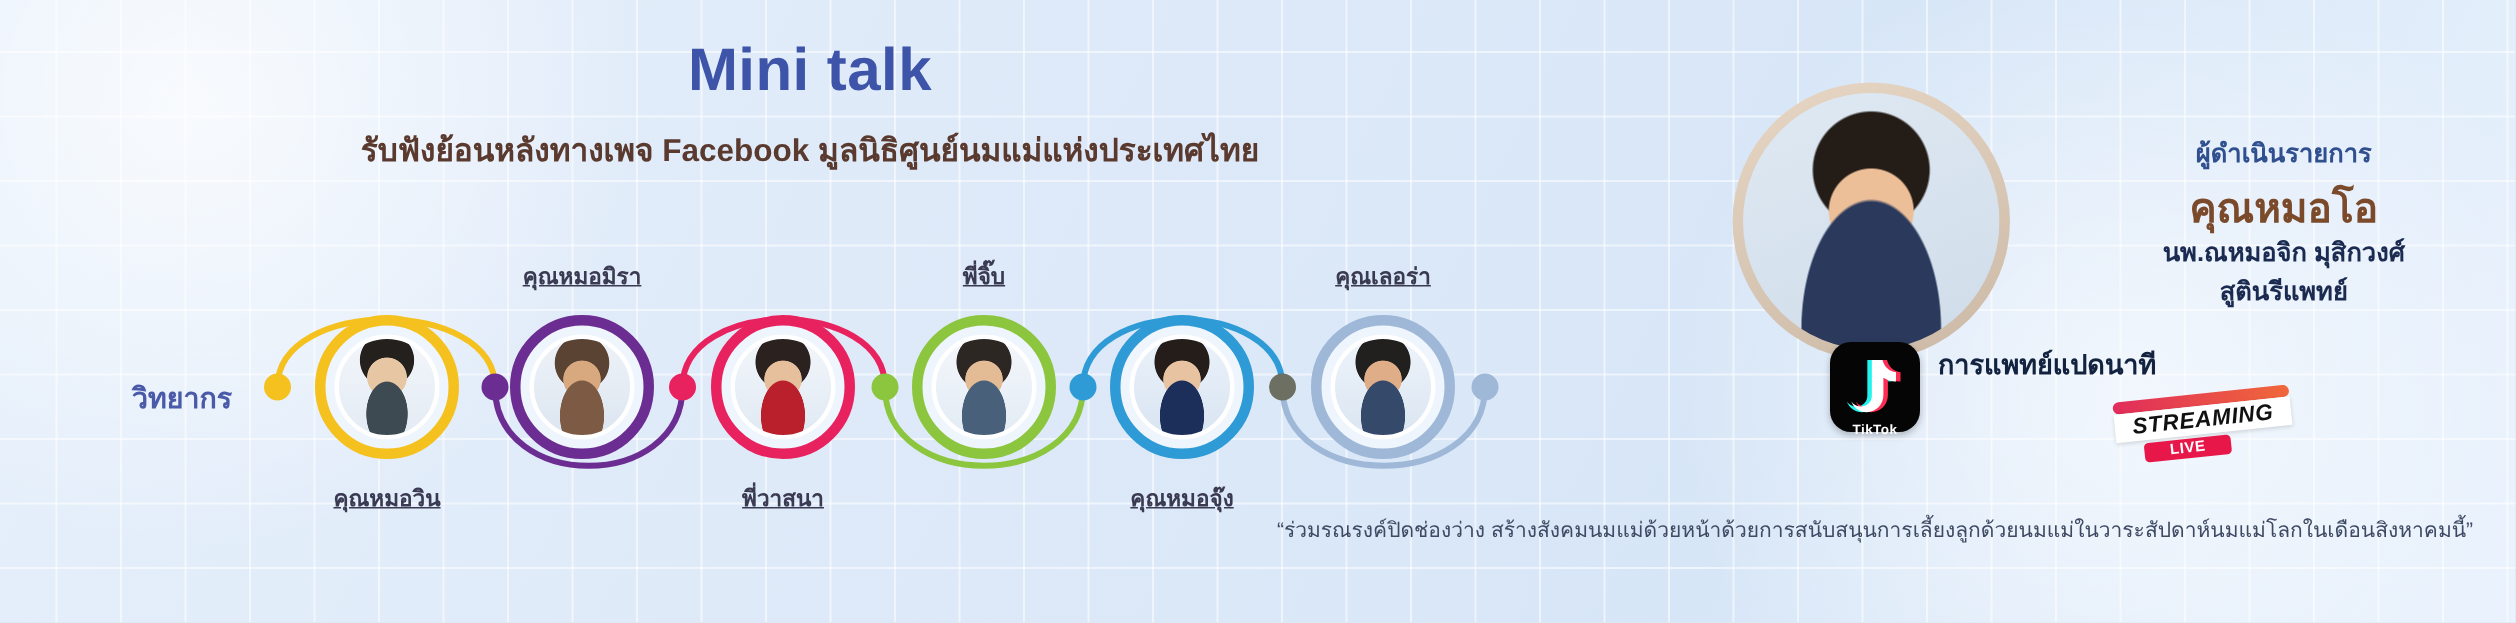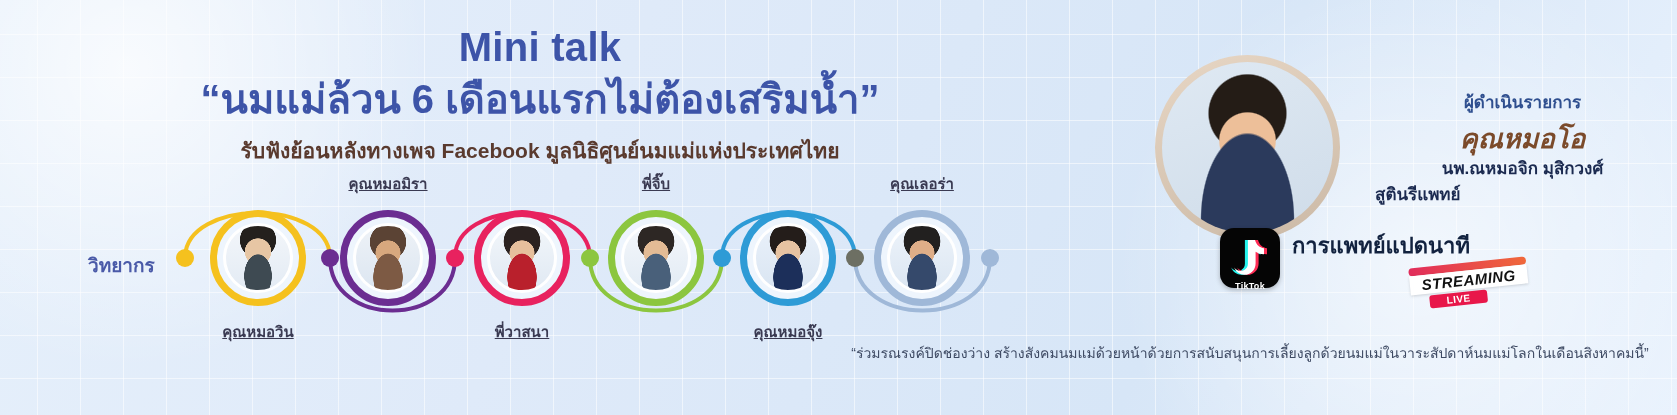--- a/index.html
+++ b/index.html
@@ -91,44 +91,44 @@
   #host .avatar .inner {
     width:100%; height:100%; border-radius:50%; overflow:hidden; position:relative;
     background:#e9eef5;
   }
   #host .role {
     position:absolute; left:255px; top:88px; width:295px; text-align:center;
     font-size:17px; font-weight:bold; color:#2f4f8f;
   }
   #host .hname {
     position:absolute; left:255px; top:117px; width:295px; text-align:center;
-    font-size:27px; font-weight:bold; color:#7b4a2a;font-style:italic;
+    font-size:27px; font-weight:bold; color:#7b4a2a;
   }
   #host .hfull {
     position:absolute; left:255px; top:158px; width:295px; text-align:center;
     font-size:17px; font-weight:bold; color:#1b2a50; line-height:1.35;
   }
   #host .hspec {
-    position:absolute; left:255px; top:180px; width:295px; 
+    position:absolute; left:255px; top:180px; width:295px; text-align:center;
     font-size:17px; font-weight:bold; color:#1b2a50;
   }
 
   
   #tiktok { position:absolute; left:100px; top:228px; width:43px; height:60px; }
   #tiktok .tile {
     width:60px; height:60px; border-radius:14px; background:#050505; position:relative;
     box-shadow:0 2px 5px rgba(0,0,0,.25);
   }
   #tiktok .tklabel {
     position:absolute; left:0; bottom:-3px; width:60px; text-align:center;
     font-size:9px; font-weight:bold; color:#fff; letter-spacing:.3px;
   }
   #chan {
     position:absolute; left:172px; top:232px;
-    font-size:22px; font-weight:bold; color:#12223f; line-height:1.25;
+    font-size:18px; font-weight:bold; color:#12223f; line-height:1.25;
     white-space:nowrap;
   }
   #streambadge {
     position:absolute; left:290px; top:262px; width:125px; height:42px;
     transform:rotate(-6deg);
   }
   #streambadge .bar {
     width:118px; height:8px;
     background:linear-gradient(90deg,#e12c5b,#f0683a);
     border-radius:4px;
@@ -156,21 +156,20 @@
 </head>
 <body>
 
 <div id="banner">
   <div id="grid"></div>
   <div id="glow-l"></div>
   <div id="glow-r"></div>
 
   <div class="head">
     <h1>Mini talk</h1>
-    <h2>“นมแม่ล้วน 6 เดือนแรกไม่ต้องเสริมน้ำ”</h2>
     <p class="sub">รับฟังย้อนหลังทางเพจ Facebook มูลนิธิศูนย์นมแม่แห่งประเทศไทย</p>
   </div>
 
   <div class="vit">วิทยากร</div>
 
   <div id="timeline">
     <svg width="1060" height="180">
 
       <path d="M185,88 C185,28 330,28 330,88" stroke="#f5c11e" stroke-width="4" fill="none" stroke-linecap="round"></path>
       <path d="M330,88 C330,158 455,158 455,88" stroke="#6b2d91" stroke-width="4" fill="none" stroke-linecap="round"></path>

